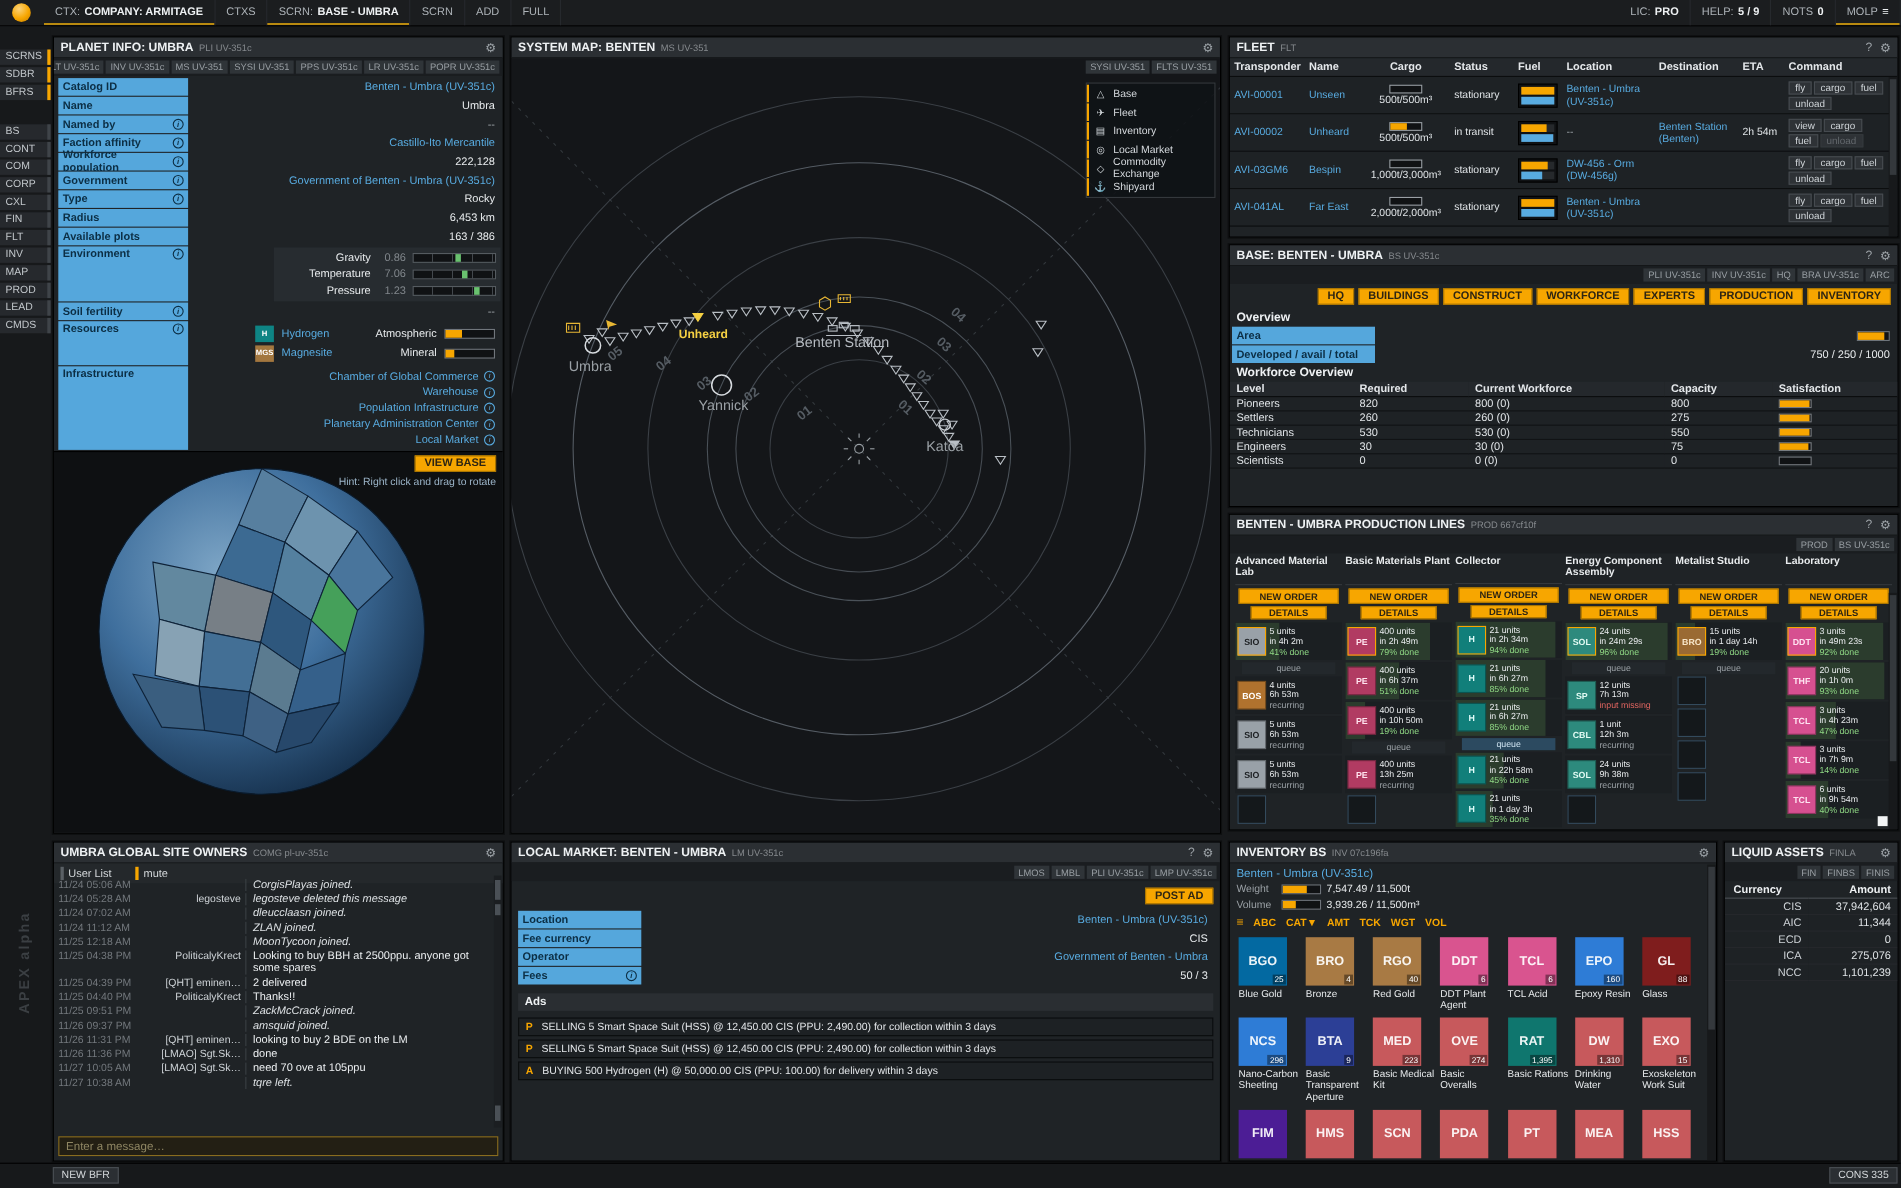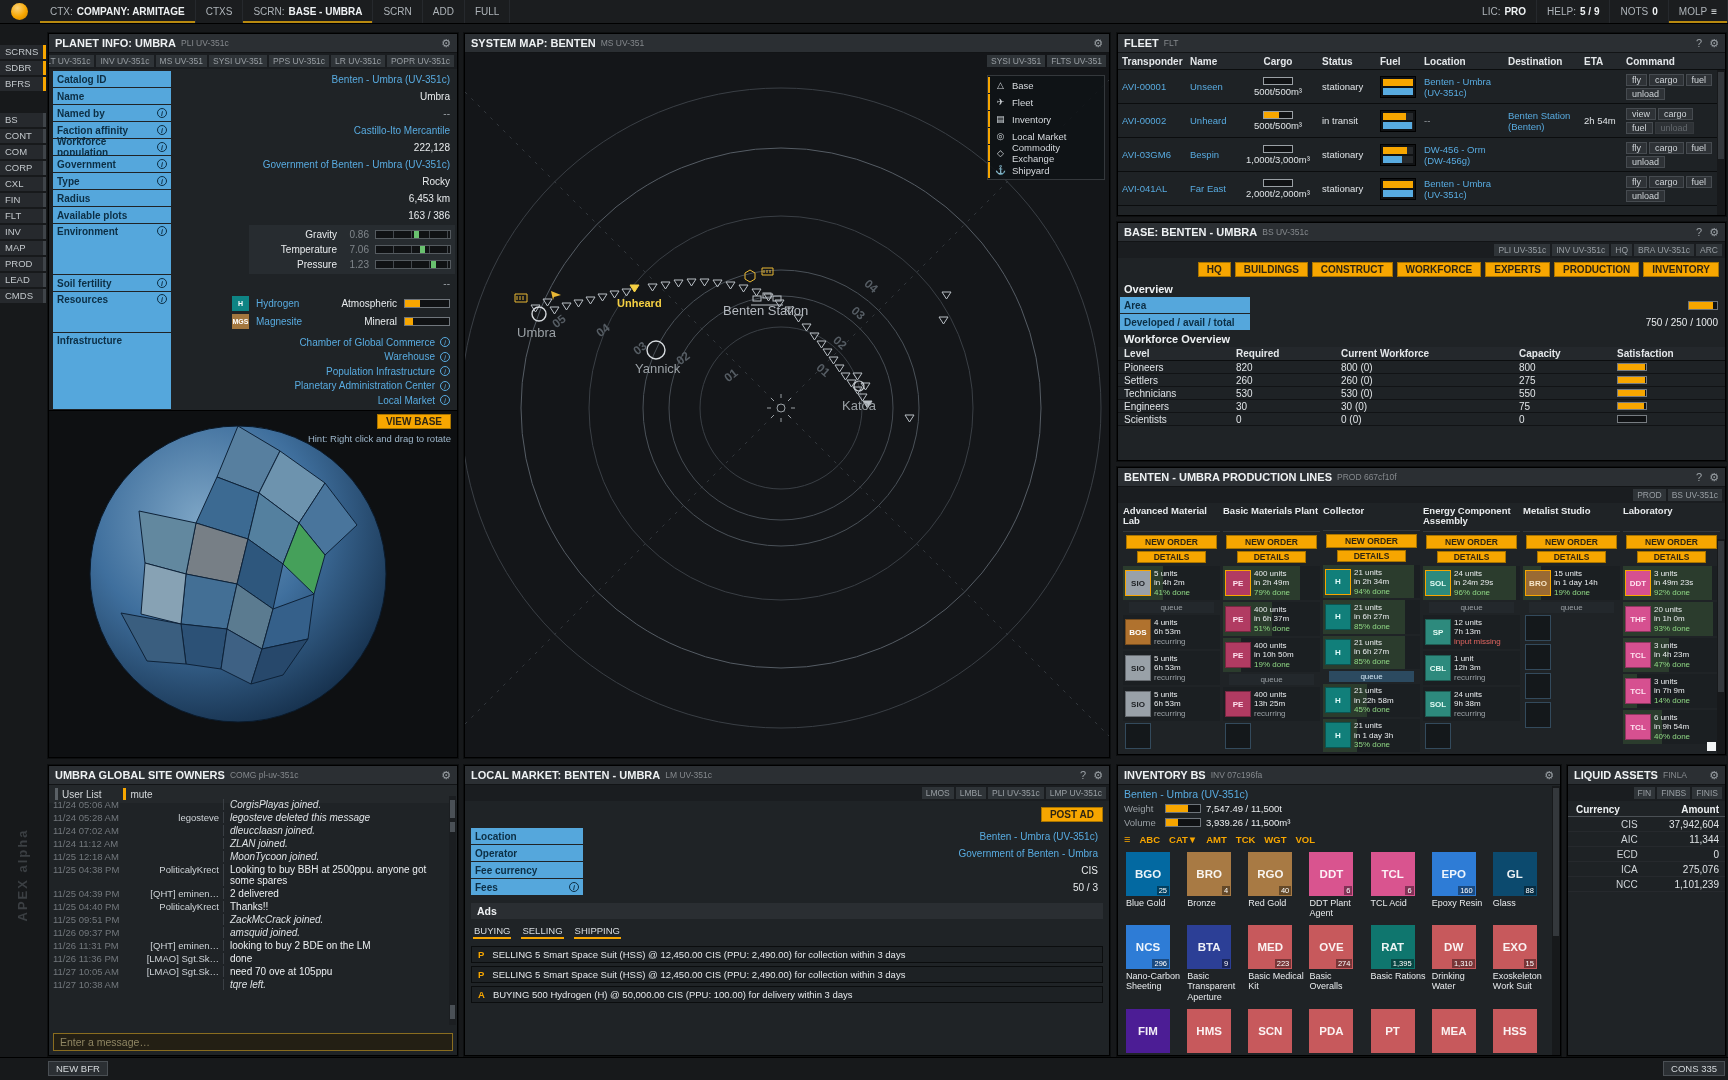--- a/index.html
+++ b/index.html
@@ -1220,42 +1220,37 @@
   </div>
   <div id="lmbody">
     <button class="obtn" id="postad">POST AD</button>
     <div class="frow h16">
         <div class="flabel">Location</div>
         <div class="fval">
           <span class="link">Benten - Umbra (UV-351c)</span>
         </div>
       </div>
     <div class="frow h16">
+        <div class="flabel">Fee currency</div>
+        <div class="fval">CIS</div>
+      </div>
+    <div class="frow h16">
         <div class="flabel">Operator</div>
         <div class="fval">
           <span class="link">Government of Benten - Umbra</span>
         </div>
-      </div>
-    <div class="frow h16">
-        <div class="flabel">Fee currency</div>
-        <div class="fval">CIS</div>
       </div>
     <div class="frow h16">
         <div class="flabel">
           <span>Fees</span>
           <span class="inf">i</span>
         </div>
         <div class="fval">50 / 3</div>
       </div>
     <div class="adshead">Ads</div>
-    <div class="adtabs">
-      <span class="adtab">BUYING</span>
-      <span class="adtab">SELLING</span>
-      <span class="adtab">SHIPPING</span>
-    </div>
     <div class="ad">
         <b>P</b>
         <span>SELLING 5 Smart Space Suit (HSS) @ 12,450.00 CIS (PPU: 2,490.00) for collection within 3 days</span>
       </div>
     <div class="ad">
         <b>P</b>
         <span>SELLING 5 Smart Space Suit (HSS) @ 12,450.00 CIS (PPU: 2,490.00) for collection within 3 days</span>
       </div>
     <div class="ad">
         <b>A</b>
@@ -1333,21 +1328,21 @@
         <div class="nm">TCL Acid</div>
       </div>
     <div class="itile">
         <div class="sq" style="background-color: rgb(46, 124, 214);">
           <span>EPO</span>
           <u>160</u>
         </div>
         <div class="nm">Epoxy Resin</div>
       </div>
     <div class="itile">
-        <div class="sq" style="background-color: #0c4a6e;">
+        <div class="sq" style="background-color: #7f1d1d;">
           <span>GL</span>
           <u>88</u>
         </div>
         <div class="nm">Glass</div>
       </div>
     <div class="itile">
         <div class="sq" style="background-color: rgb(46, 124, 214);">
           <span>NCS</span>
           <u>296</u>
         </div>

